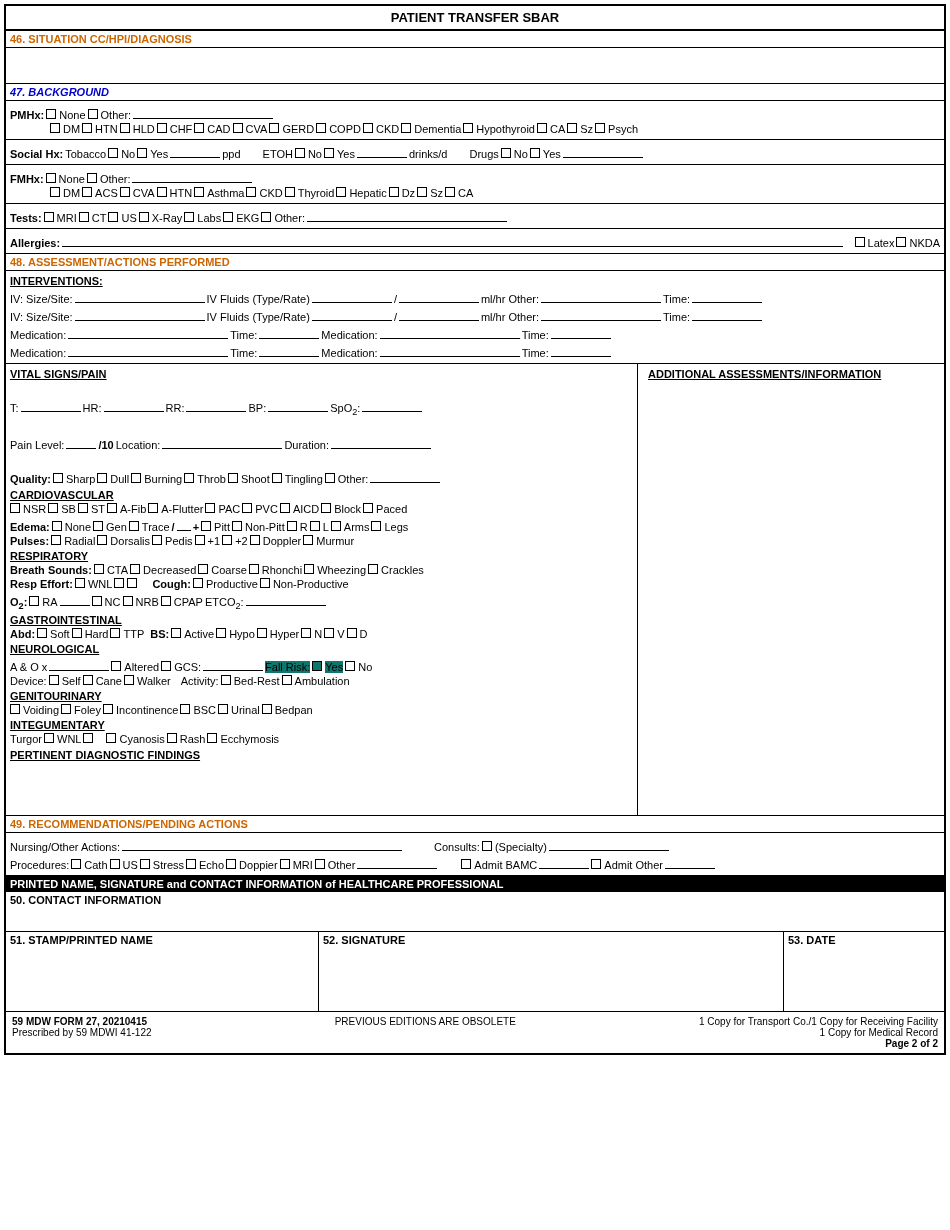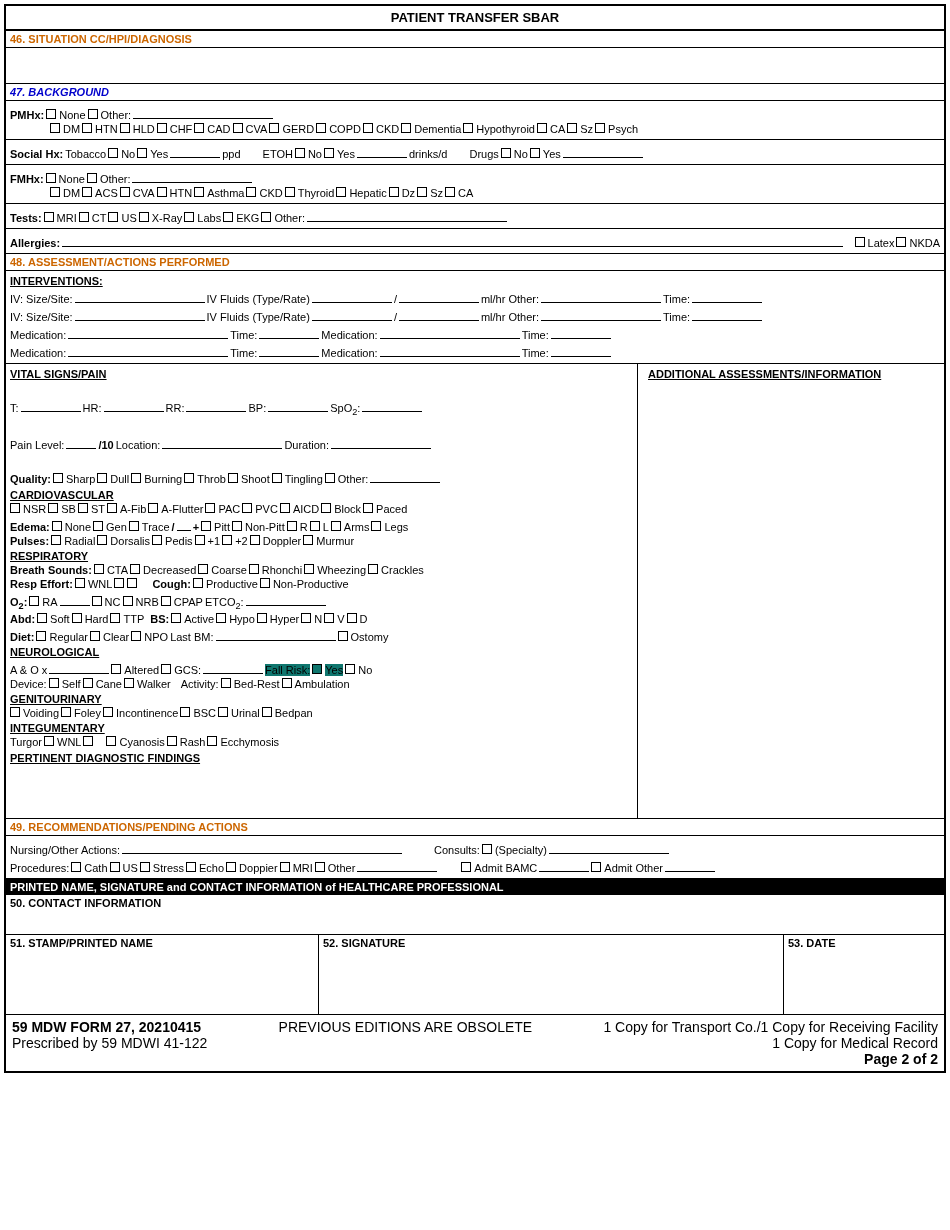--- a/index.html
+++ b/index.html
@@ -92,21 +92,21 @@
     }
     .highlight-yellow {
       background: #0f766e;
       font-weight: normal;
     }
     .bottom-bar {
       display: flex;
       justify-content: space-between;
       align-items: flex-start;
       padding: 4px 6px;
-      font-size: 14px;
+      font-size: 10px;
     }
     .recommendations-area {
       padding: 2px 4px;
       border-bottom: 1px solid #000;
     }
     .printed-name-bar {
       background: #000;
       color: #fff;
       font-weight: bold;
       padding: 2px 4px;
@@ -499,20 +499,23 @@
         <span class="checkbox"></span>
           <span>NC</span>
         <span class="checkbox"></span>
           <span>NRB</span>
         <span class="checkbox"></span>
           <span>CPAP</span>
         <span>ETCO<sub>2</sub>:</span>
         <span class="underline" style="min-width:80px;"></span>
       </div>
 
+      <div class="row" style="margin-top:3px;">
+        <span class="underline-section bold">GASTROINTESTINAL</span>
+      </div>
       <div class="row">
         <span class="bold">Abd:</span>
         <span class="checkbox"></span>
           <span>Soft</span>
         <span class="checkbox"></span>
           <span>Hard</span>
         <span class="checkbox"></span>
           <span>TTP</span>
         <span class="bold" style="margin-left:4px;">BS:</span>
         <span class="checkbox"></span>
@@ -520,33 +523,20 @@
         <span class="checkbox"></span>
           <span>Hypo</span>
         <span class="checkbox"></span>
           <span>Hyper</span>
         <span class="checkbox"></span>
           <span>N</span>
         <span class="checkbox"></span>
           <span>V</span>
         <span class="checkbox"></span>
           <span>D</span>
-      </div>
-      <div class="row">
-        <span class="bold">Diet:</span>
-        <span class="checkbox"></span>
-          <span>Regular</span>
-        <span class="checkbox"></span>
-          <span>Clear</span>
-        <span class="checkbox"></span>
-          <span>NPO</span>
-        <span>Last BM:</span>
-        <span class="underline" style="min-width:120px;"></span>
-        <span class="checkbox"></span>
-          <span>Ostomy</span>
       </div>
 
       <div class="row" style="margin-top:3px;">
         <span class="underline-section bold">NEUROLOGICAL</span>
       </div>
       <div class="row">
         <span>A &amp; O x</span>
         <span class="underline" style="min-width:60px;"></span>
         <span class="checkbox"></span>
           <span>Altered</span>

